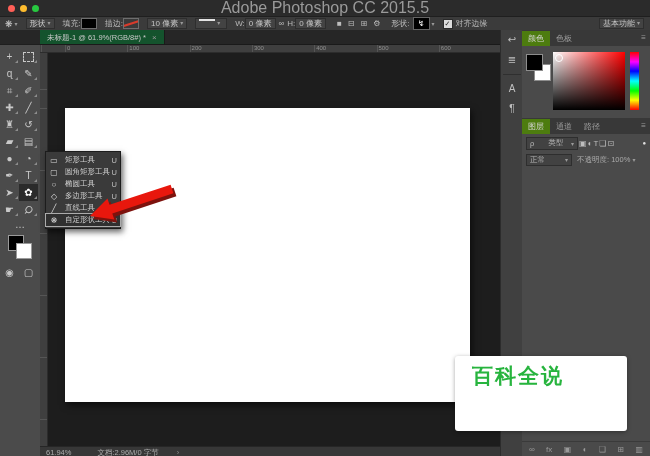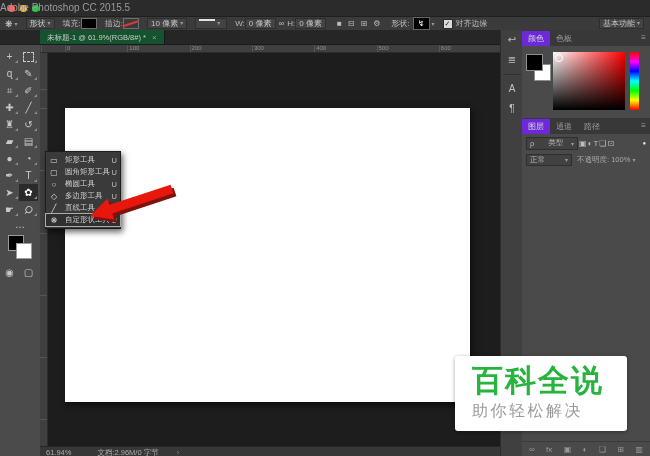--- a/index.html
+++ b/index.html
@@ -4,21 +4,21 @@
 <style>
   html,body{margin:0;padding:0;}
   body{width:650px;height:456px;position:relative;overflow:hidden;background:#1d1d1d;
        font-family:"Liberation Sans","DejaVu Sans",sans-serif;-webkit-font-smoothing:antialiased;}
   
   #titlebar{position:absolute;left:0;top:0;width:650px;height:16px;background:#2b2b2b;border-bottom:1px solid #1f1f1f;}
   .tl{position:absolute;top:5px;width:7px;height:7px;border-radius:50%;}
   #tl-close{left:8px;background:#ff5f57;}
   #tl-min{left:20px;background:#febc2e;}
   #tl-zoom{left:32px;background:#28c840;}
-  #win-title{position:absolute;left:0;right:0;top:0;line-height:16px;font-size:10px;color:#9a9a9a;}
+  #win-title{position:absolute;left:0;right:0;top:0;line-height:16px;text-align:center;font-size:16px;color:#9a9a9a;}
   
   #optionsbar{position:absolute;left:0;top:17px;width:650px;height:13px;background:#3b3b3b;border-bottom:1px solid #252525;
               display:flex;align-items:center;font-size:8px;color:#b9b9b9;white-space:nowrap;}
   #optionsbar>*{flex:0 0 auto;}
   .ob-gap{width:8px;}
   .ob-field{background:#434343;border:1px solid #2e2e2e;height:9px;line-height:9px;padding:0 3px;color:#c4c4c4;display:flex;align-items:flex-start;}
   .ob-caret{font-size:6px;color:#9a9a9a;margin-left:2px;}
   #preset-icon{margin-left:5px;color:#d0d0d0;font-size:9px;}
   .swatch{width:14px;height:9px;border:1px solid #6e6e6e;display:inline-block;vertical-align:middle;}
   #fill-swatch{background:#000;}
@@ -63,21 +63,21 @@
   #status-doc{margin-left:26px;}
   #status-chevron{margin-left:18px;color:#8a8a8a;}
   
   #strip{position:absolute;left:500px;top:30px;width:22px;height:426px;background:#404040;border-left:1px solid #2c2c2c;border-right:1px solid #2c2c2c;}
   .strip-icon{width:22px;height:20px;line-height:20px;text-align:center;color:#c0c0c0;font-size:10px;}
   .strip-div{height:1px;background:#2f2f2f;margin:4px 2px;}
   
   #panels{position:absolute;left:522px;top:30px;width:128px;height:426px;background:#4a4a4a;display:flex;flex-direction:column;}
   .ptabs{height:16px;background:#383838;display:flex;align-items:flex-end;font-size:8px;color:#9d9d9d;position:relative;}
   .ptab{padding:0 6px;line-height:15px;height:15px;}
-  .ptab.active{background:#6d28d9;color:#d6d6d6;}
+  .ptab.active{background:#4d7c0f;color:#d6d6d6;}
   .pmenu{position:absolute;right:4px;top:3px;color:#9d9d9d;font-size:8px;}
   #colorbody{height:72px;position:relative;}
   #cp-fg{position:absolute;left:4px;top:8px;width:15px;height:15px;background:#000;border:1px solid #8d8d8d;z-index:2;}
   #cp-bg{position:absolute;left:12px;top:18px;width:15px;height:15px;background:#fff;border:1px solid #8d8d8d;}
   #cp-grad{position:absolute;left:31px;top:6px;width:72px;height:58px;background:
     linear-gradient(to top,#000,rgba(0,0,0,0)),linear-gradient(to right,#fff,rgba(255,255,255,0)),#f00;}
   #cp-cursor{position:absolute;left:2px;top:2px;width:6px;height:6px;border:1px solid #fff;border-radius:50%;}
   #cp-hue{position:absolute;left:108px;top:6px;width:9px;height:58px;background:
     linear-gradient(to bottom,#f00 0%,#f0f 17%,#00f 33%,#0ff 50%,#0f0 67%,#ff0 83%,#f00 100%);}
   .lrow{display:flex;align-items:center;font-size:7.5px;color:#b4b4b4;padding:0 4px;}
@@ -109,21 +109,21 @@
           box-shadow:2px 3px 6px rgba(0,0,0,.6);z-index:20;padding:2px 0;}
   .fi{display:flex;align-items:center;height:12px;font-size:7.5px;color:#cfcfcf;padding:0 3px;}
   .fi.selected{outline:1px solid #ababab;background:#303030;}
   .fic{width:10px;text-align:center;font-size:8px;color:#d6d6d6;}
   .fil{margin-left:6px;}
   .fis{margin-left:auto;color:#bdbdbd;}
   
   #arrow-svg{position:absolute;left:0;top:0;z-index:30;pointer-events:none;}
   #watermark{position:absolute;left:455px;top:356px;width:172px;height:75px;background:#fff;border-radius:3px;z-index:40;
              box-shadow:0 1px 4px rgba(0,0,0,.35);padding-left:17px;box-sizing:border-box;}
-  #wm-title{font-size:31px;font-weight:bold;color:#27b43e;letter-spacing:2px;line-height:1;margin-top:9px;}
+  #wm-title{font-size:21px;font-weight:bold;color:#27b43e;letter-spacing:2px;line-height:1;margin-top:9px;}
   #wm-sub{font-size:16px;color:#9b9b9b;letter-spacing:2.5px;margin-top:5px;}
 </style>
 </head>
 <body>
 
 <div id="titlebar">
   <span class="tl" id="tl-close"></span>
   <span class="tl" id="tl-min"></span>
   <span class="tl" id="tl-zoom"></span>
   <span id="win-title">Adobe Photoshop CC 2015.5</span>
@@ -354,14 +354,13 @@
     </div>
   </div>
 
 <svg id="arrow-svg" width="650" height="456">
   <polygon id="arrow-shadow" points="173.6,187.7 112.5,207.8 110.5,201.6 93,219 117.3,222.6 115.3,216.4 176.4,196.3" fill="#7d120d"></polygon>
   <polygon id="arrow-main" points="170.6,184.7 109.5,204.8 107.5,198.6 90,216 114.3,219.6 112.3,213.4 173.4,193.3" fill="#e8170d"></polygon>
 </svg>
 
 <div id="watermark">
   <div id="wm-title" style="color: rgb(39, 180, 62);">百科全说</div>
-  <div id="wm-sub">助你轻松解决</div>
 </div>
 
 </body></html>

